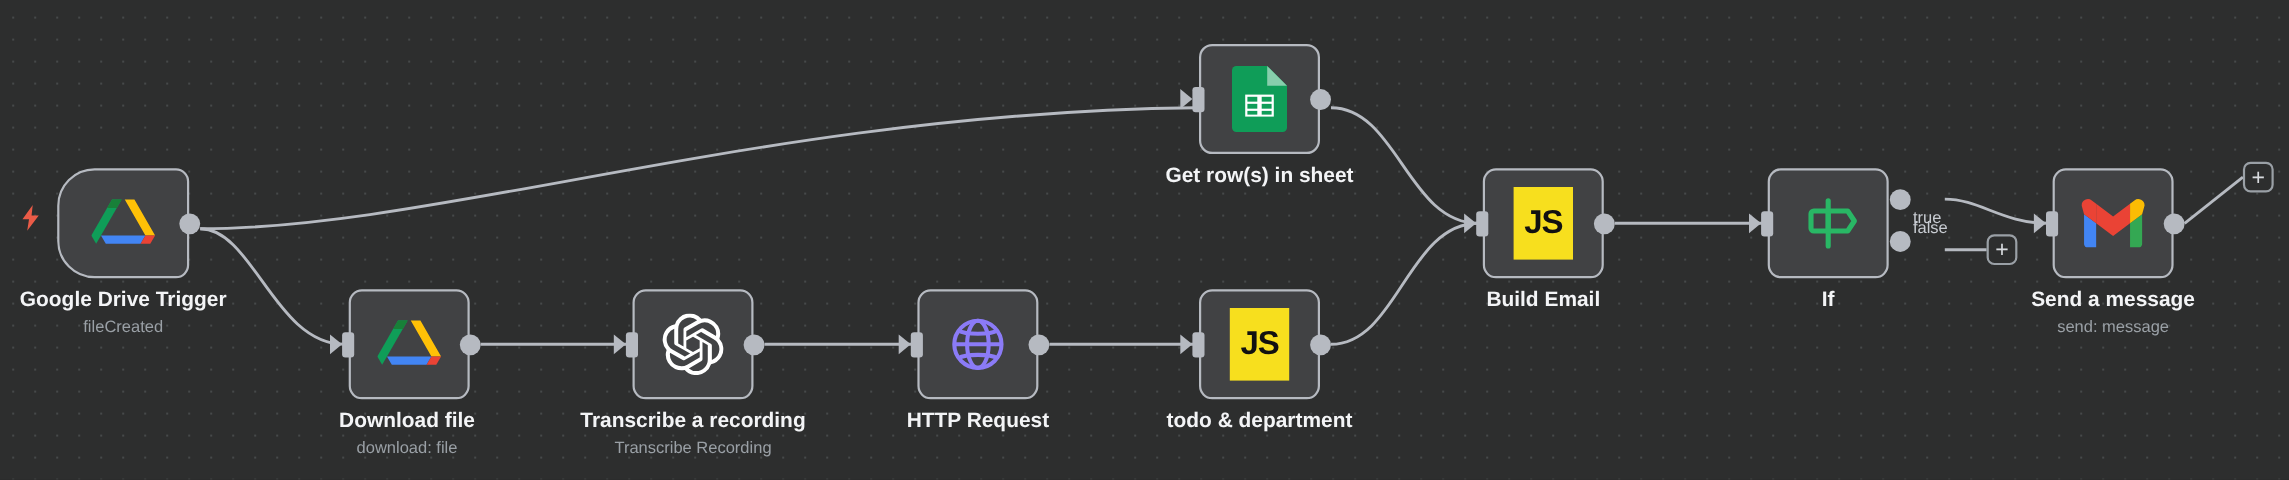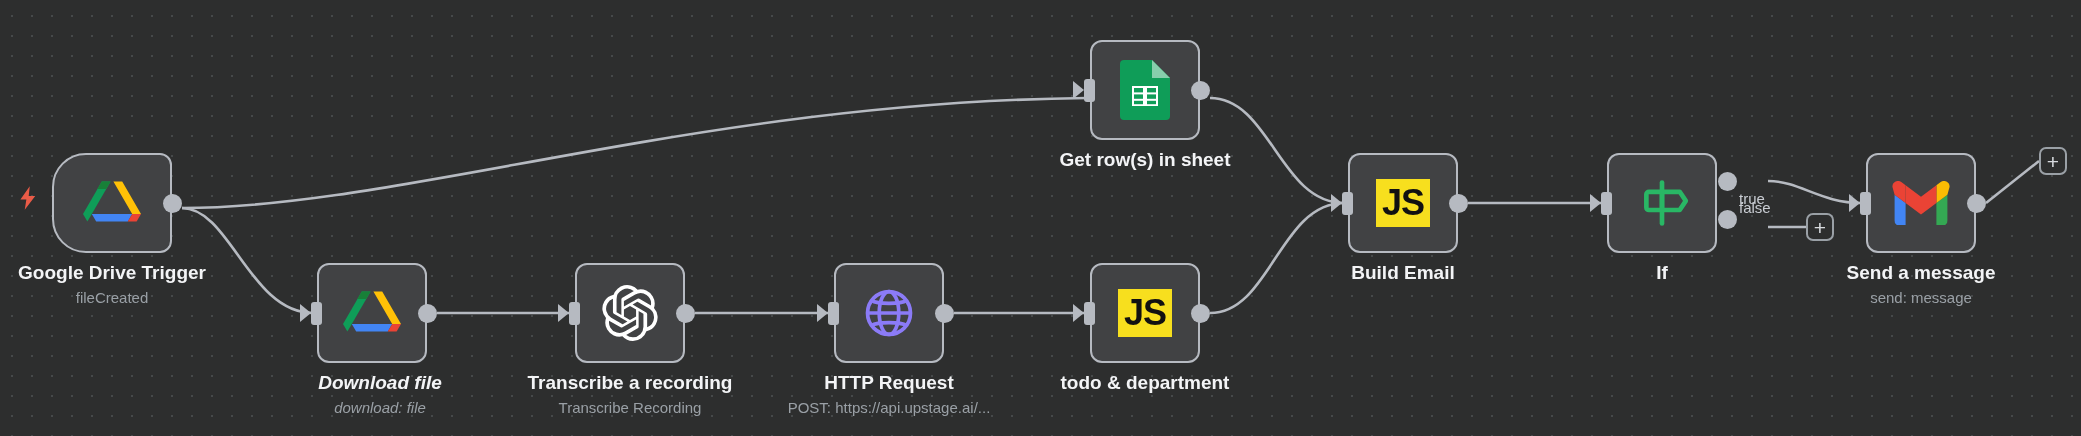--- a/index.html
+++ b/index.html
@@ -109,25 +109,25 @@
     font-size: 15px;
     line-height: 16px;
     z-index: 5;
     white-space: nowrap;
   }
   .bolt {
     position: absolute;
     z-index: 4;
   }
   .js-badge {
-    width: 54px; height: 48px;
+    width: 54px; height: 66px;
     background: #f7df1e;
     color: #111;
     font-family: "Liberation Sans", sans-serif;
-    font-size: 36px;
+    font-size: 30px;
     font-weight: bold;
     display: flex;
     align-items: center;
     justify-content: center;
     letter-spacing: -1px;
   }
 </style>
 </head>
 <body>
 
@@ -196,21 +196,21 @@
             <path d="M6.6 66.9 L0 55.5 L28.2 6.6 L41.4 6.6 L13.2 55.5 Z" fill="#0f9d58"></path>
             <path d="M28.2 6.6 L58.8 6.6 L87 55.5 L73.8 55.5 L45.6 6.6 Z" fill="#ffc107"></path>
             <path d="M13.2 55.5 L73.8 55.5 L67.2 66.9 L19.8 66.9 Z" fill="#4285f4"></path>
             <path d="M73.8 55.5 L87 55.5 L80.4 66.9 L67.2 66.9 Z" fill="#ea4335"></path>
             <path d="M28.2 6.6 L41.4 6.6 L34.8 18 L21.6 18 Z" fill="#188038"></path>
           </svg>
         </span>
       </div>
       <div class="port-in" style="left: 311px; top: 301.5px;"></div>
       <div class="port-out" style="left: 417.5px; top: 303.5px;"></div>
-      <div class="node-label" style="left: 180px; top: 371px; width: 400px; font-style: italic;">
+      <div class="node-label" style="left: 170px; top: 371px; width: 400px;">
         <div class="node-title">Download file</div>
         <div class="node-sub">download: file</div>
       </div>
       <div class="node" style="left: 575px; top: 263px; width: 110px; height: 100px;">
         <span class="node-icon">
           <svg width="56" height="56" viewBox="0 0 24 24">
             <path fill="#ffffff" d="M22.28 9.82a5.98 5.98 0 0 0-.52-4.91 6.05 6.05 0 0 0-6.51-2.9A6.07 6.07 0 0 0 4.98 4.18a5.98 5.98 0 0 0-4 2.9 6.05 6.05 0 0 0 .74 7.1 5.98 5.98 0 0 0 .51 4.91 6.05 6.05 0 0 0 6.52 2.9A5.98 5.98 0 0 0 13.26 24a6.06 6.06 0 0 0 5.77-4.21 5.99 5.99 0 0 0 4-2.9 6.06 6.06 0 0 0-.75-7.07Zm-9.02 12.6a4.48 4.48 0 0 1-2.88-1.04l.14-.08 4.78-2.76a.79.79 0 0 0 .4-.68v-6.75l2.02 1.17a.07.07 0 0 1 .04.06v5.58a4.5 4.5 0 0 1-4.5 4.5ZM3.6 18.3a4.47 4.47 0 0 1-.54-3l.14.09 4.79 2.76a.78.78 0 0 0 .78 0l5.84-3.37v2.33a.08.08 0 0 1-.03.06L9.74 19.95a4.5 4.5 0 0 1-6.14-1.65ZM2.34 7.9a4.48 4.48 0 0 1 2.35-1.97V11.6a.77.77 0 0 0 .39.68l5.81 3.35-2.02 1.17a.07.07 0 0 1-.07 0l-4.83-2.79A4.5 4.5 0 0 1 2.34 7.9Zm16.6 3.86-5.83-3.4L15.13 7.2a.07.07 0 0 1 .07 0l4.83 2.79a4.49 4.49 0 0 1-.68 8.1v-5.66a.8.8 0 0 0-.4-.67Zm2.01-3.02-.14-.09-4.78-2.79a.78.78 0 0 0-.79 0L9.4 9.23V6.9a.07.07 0 0 1 .03-.06l4.83-2.79a4.5 4.5 0 0 1 6.69 4.66ZM8.3 12.87l-2.02-1.17a.08.08 0 0 1-.04-.06V6.07a4.5 4.5 0 0 1 7.38-3.45l-.14.08L8.7 5.46a.79.79 0 0 0-.4.68v6.73Zm1.1-2.36 2.6-1.5 2.6 1.5v3l-2.6 1.5-2.6-1.5Z"></path>
           </svg>
         </span>
       </div>
@@ -228,21 +228,20 @@
             <line x1="2.8" y1="12" x2="21.2" y2="12"></line>
             <path d="M4.4 6.6 C7.2 8.3, 16.8 8.3, 19.6 6.6"></path>
             <path d="M4.4 17.4 C7.2 15.7, 16.8 15.7, 19.6 17.4"></path>
           </svg>
         </span>
       </div>
       <div class="port-in" style="left: 828px; top: 301.5px;"></div>
       <div class="port-out" style="left: 934.5px; top: 303.5px;"></div>
       <div class="node-label" style="left: 689px; top: 371px; width: 400px;">
         <div class="node-title">HTTP Request</div>
-        <div class="node-sub">POST: https://api.upstage.ai/...</div>
       </div>
       <div class="node" style="left: 1090px; top: 263px; width: 110px; height: 100px;">
         <span class="node-icon">
           <span class="js-badge">JS</span>
         </span>
       </div>
       <div class="port-in" style="left: 1084px; top: 301.5px;"></div>
       <div class="port-out" style="left: 1190.5px; top: 303.5px;"></div>
       <div class="node-label" style="left: 945px; top: 371px; width: 400px;">
         <div class="node-title">todo &amp; department</div>

